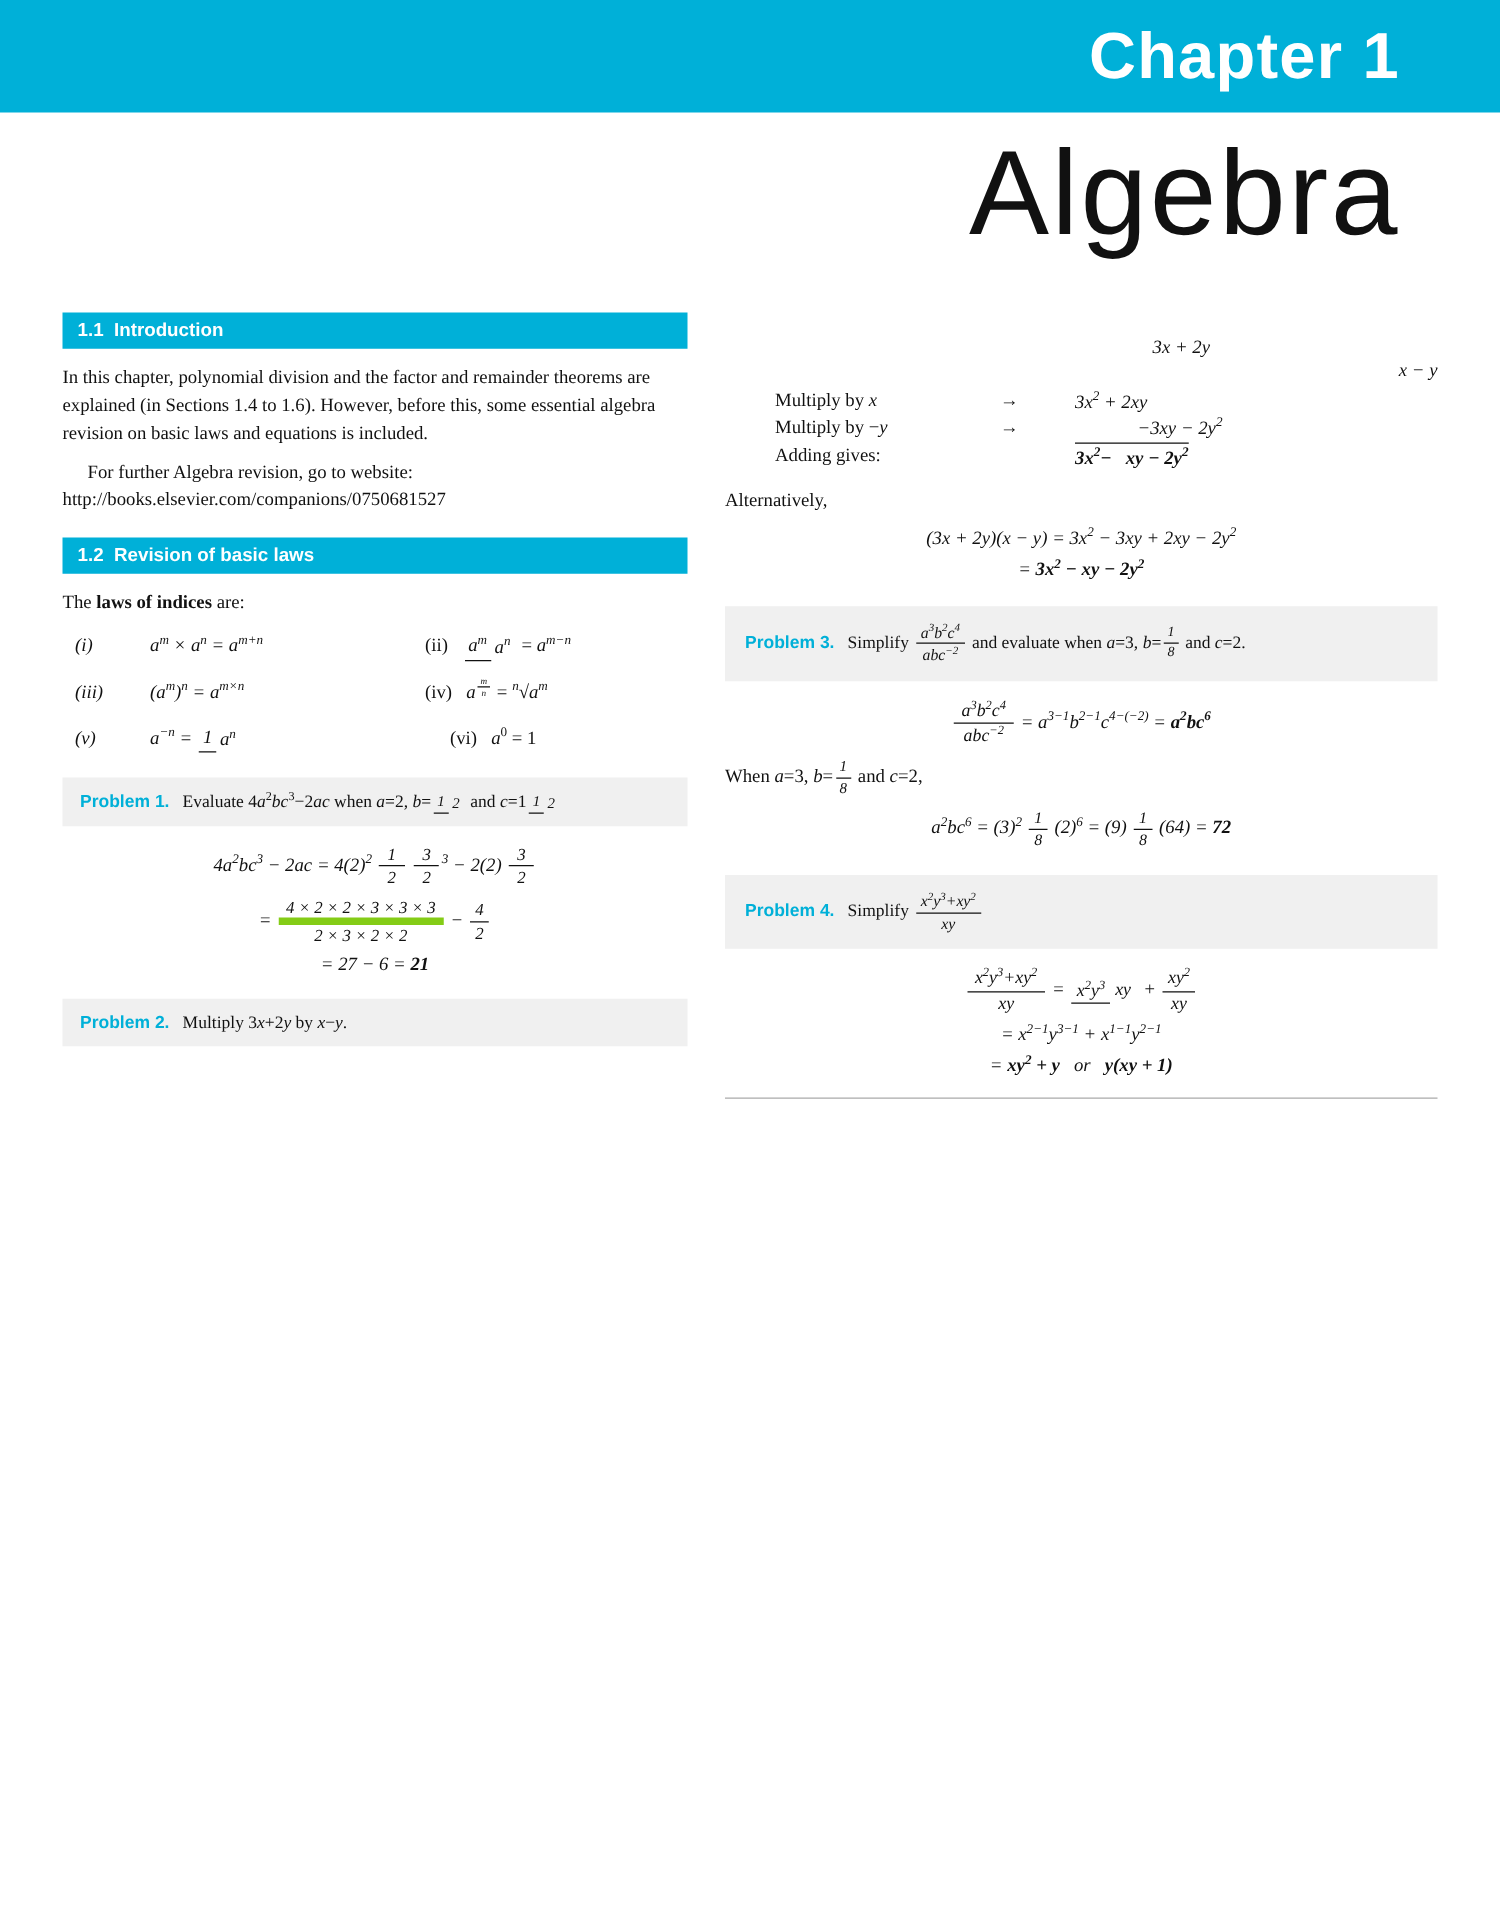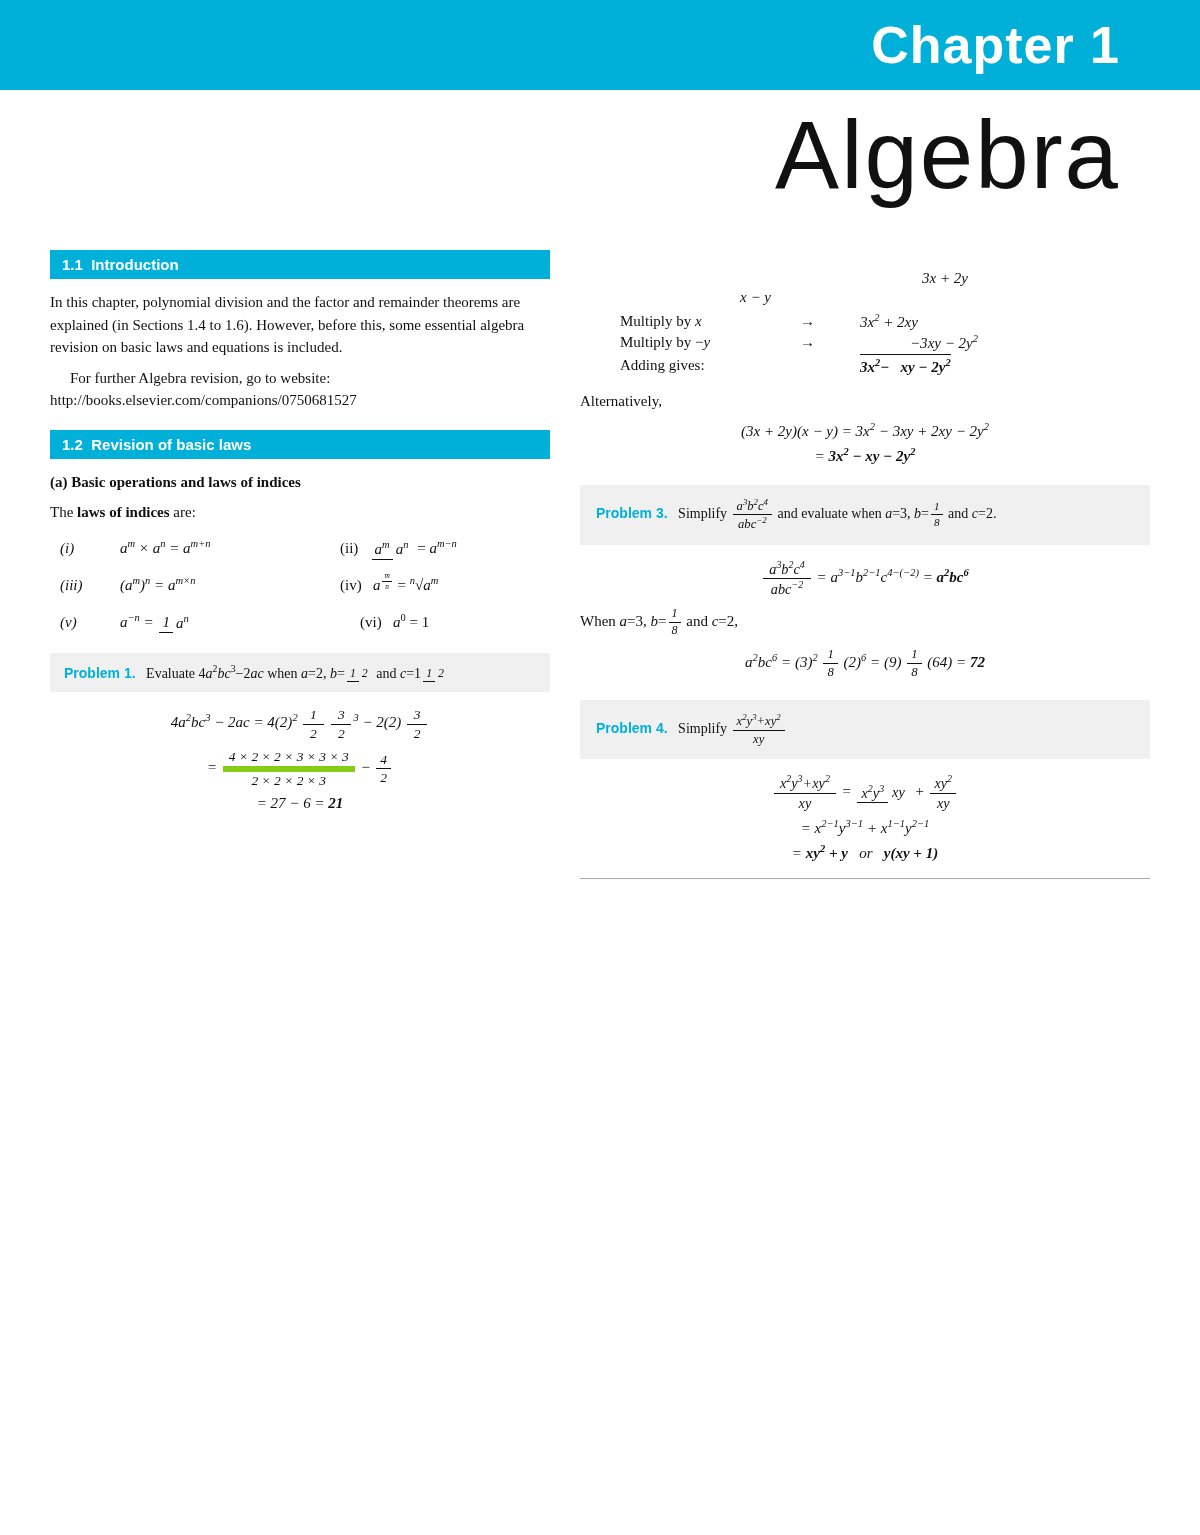--- a/index.html
+++ b/index.html
@@ -194,21 +194,20 @@
       <span>1.1</span>&nbsp;&nbsp;<span>Introduction</span>
     </div>
 
     <p>In this chapter, polynomial division and the factor and remainder theorems are explained (in Sections 1.4 to 1.6). However, before this, some essential algebra revision on basic laws and equations is included.</p>
     <p class="indent">For further Algebra revision, go to website: http://books.elsevier.com/companions/0750681527</p>
 
     <div class="section-header" style="margin-top:18px;">
       <span>1.2</span>&nbsp;&nbsp;<span>Revision of basic laws</span>
     </div>
 
-    <p><strong>(a) Basic operations and laws of indices</strong></p>
     <p>The <strong>laws of indices</strong> are:</p>
 
     <div class="indices-list">
       <div class="indices-item">
         <span class="label">(i)</span>
         <span class="formula">
           <i>a<sup>m</sup></i> × <i>a<sup>n</sup></i> = <i>a<sup>m+n</sup></i>
         </span>
         <span style="margin-left:10px;">
           (ii) &nbsp;
@@ -268,43 +267,47 @@
         − 2(2)
         <span class="frac" style="display:inline-flex;flex-direction:column;align-items:center;vertical-align:middle;font-size:0.9em;">
             <span class="num" style="border-bottom:1px solid #111;padding:0 4px;"> 3 </span>
             <span class="den" style="padding:0 4px;">2</span>
           </span>
       </div>
       <div style="margin-bottom:6px; font-style:italic;">
         =
         <span class="frac" style="display:inline-flex;flex-direction:column;align-items:center;vertical-align:middle;font-size:0.9em;">
             <span class="num" style="border-bottom:6px solid #84cc16;padding:0 6px;">4 × 2 × 2 × 3 × 3 × 3</span>
-            <span class="den" style="padding:0 6px;">2 × 2 × 2 × 3</span>
+            <span class="den" style="padding:0 6px;">2 × 3 × 2 × 2</span>
           </span>
         −
         <span class="frac" style="display:inline-flex;flex-direction:column;align-items:center;vertical-align:middle;font-size:0.9em;">
             <span class="num" style="border-bottom:1px solid #111;padding:0 4px;">4</span>
             <span class="den" style="padding:0 4px;">2</span>
           </span>
       </div>
       <div style="font-style:italic;">
         = 27 − 6 = <strong>21</strong>
       </div>
     </div>
 
+    <div class="problem-box" style="margin-top:18px;">
+      <span class="problem-label">Problem 2.</span>
+      &nbsp; Multiply 3<i>x</i>+2<i>y</i> by <i>x</i>−<i>y</i>.
+    </div>
 
   </div>
 
   <div class="right-col">
 
     <div style="margin-top:20px; margin-left:40px;">
       <div style="font-style:italic; text-align:center; margin-bottom:2px; margin-left:120px;">
         3<i>x</i> + 2<i>y</i>
       </div>
-      <div style="font-style:italic; text-align:left; margin-bottom:6px; margin-left:120px;">
+      <div style="font-style:italic; text-align:right; margin-bottom:6px; margin-left:120px;">
         <i>x</i> − <i>y</i>
       </div>
       <div class="mult-row">
         <span class="mult-label">Multiply by <i>x</i></span>
         <span class="mult-arrow">→</span>
         <span class="mult-result" style="margin-left:10px;">3<i>x</i><sup>2</sup> + 2<i>xy</i></span>
       </div>
       <div class="mult-row">
         <span class="mult-label">Multiply by −<i>y</i></span>
         <span class="mult-arrow">→</span>

